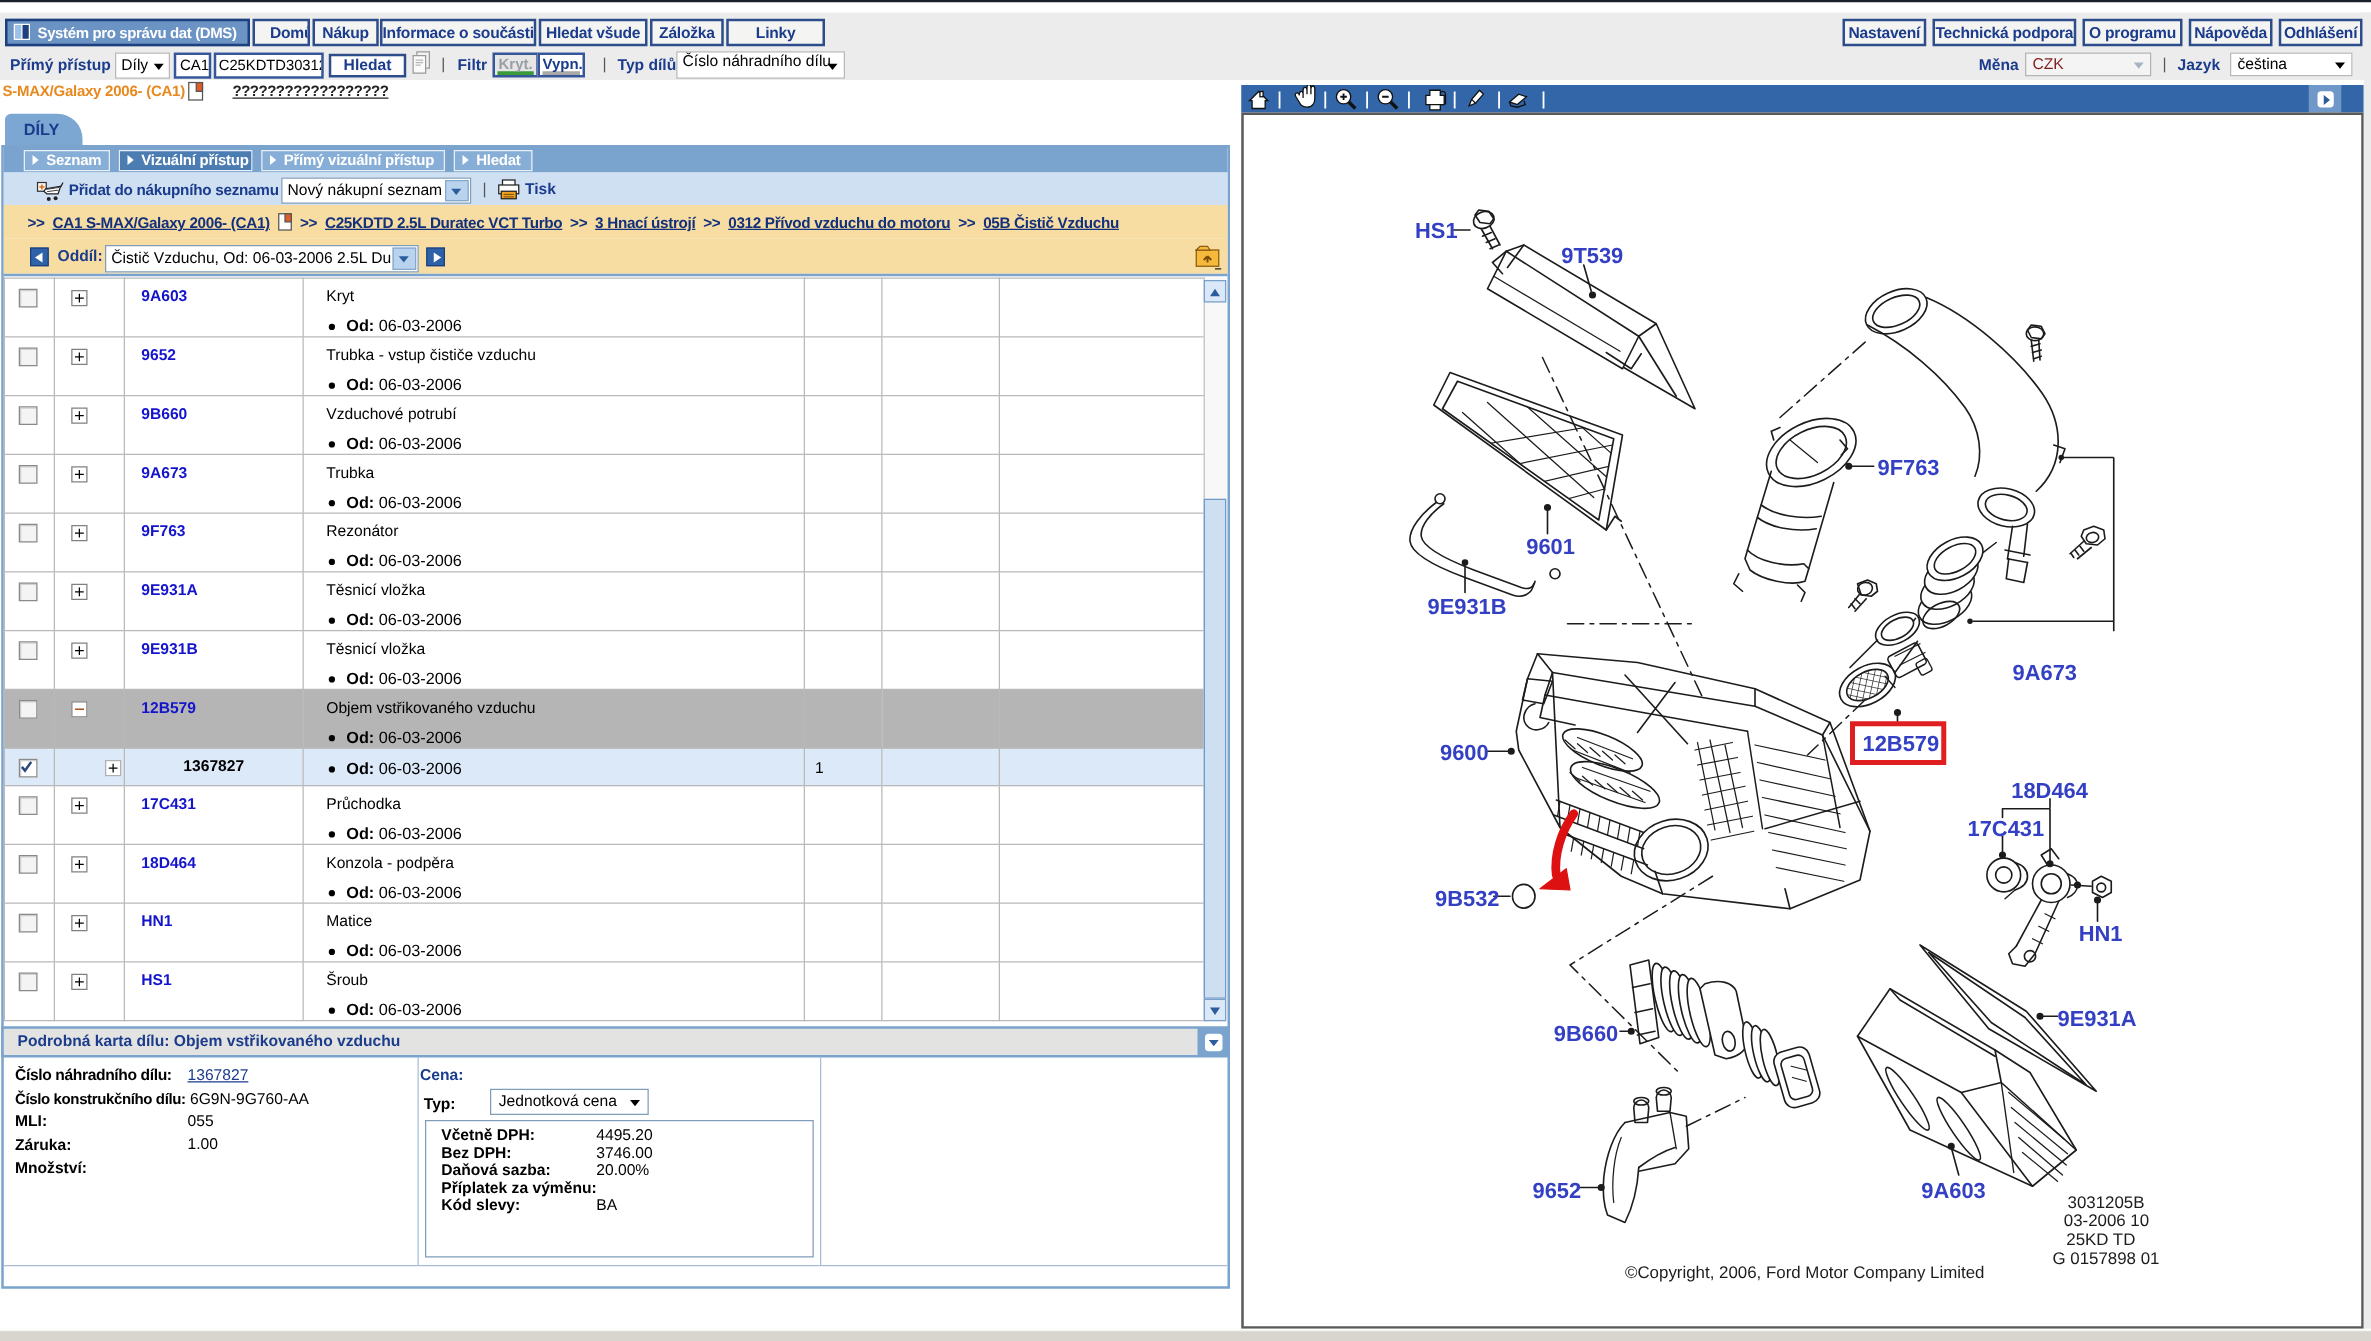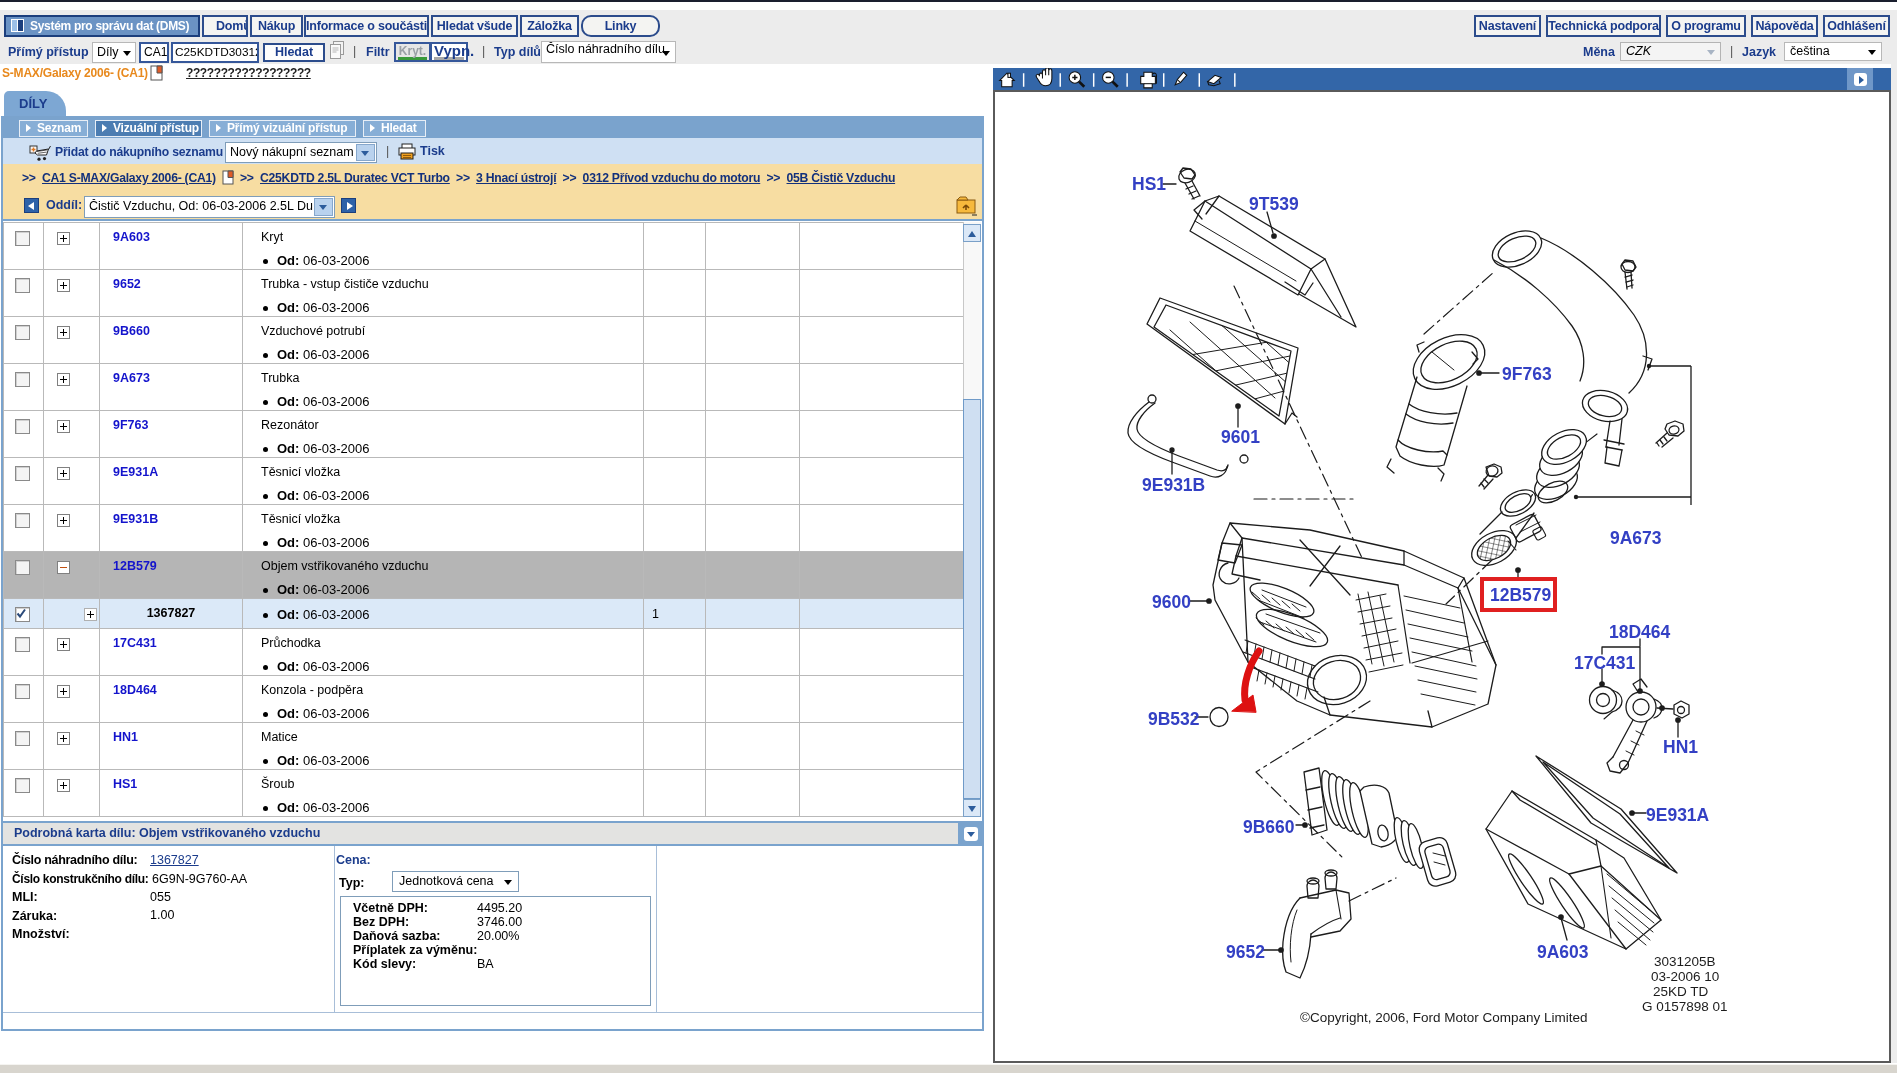--- a/index.html
+++ b/index.html
@@ -34,21 +34,21 @@
 
   <div class="abs" style="left:0;top:10px;width:1897px;height:54px;background:#ececec;"></div>
 
   <div class="abs" style="left:4px;top:15px;width:196px;height:22px;background:#6b93c4;border:2px solid #1c3f7d;box-sizing:border-box;color:#fff;font-weight:bold;font-size:12px;line-height:18px;white-space:nowrap;overflow:hidden;letter-spacing:-0.3px;">
     <span style="display:inline-block;width:13px;height:13px;background:#fff;margin:2px 6px -2px 5px;position:relative;"><span style="position:absolute;left:1px;top:1px;width:5px;height:11px;background:#9cc0e8;"></span><span style="position:absolute;left:7px;top:1px;width:5px;height:11px;background:#1c3f7d;"></span></span>Systém pro správu dat (DMS)</div>
   <div class="btn" style="left:202px;top:15px;width:46px;padding-left:12px;">Domů</div>
   <div class="btn" style="left:250px;top:15px;width:53px;">Nákup</div>
   <div class="btn" style="left:304px;top:15px;width:125px;">Informace o součásti</div>
   <div class="btn" style="left:431px;top:15px;width:87px;">Hledat všude</div>
   <div class="btn" style="left:520px;top:15px;width:59px;">Záložka</div>
-  <div class="btn" style="left:581px;top:15px;width:79px;border-radius:10px;">Linky</div>
+  <div class="btn" style="left:581px;top:15px;width:79px;">Linky</div>
   <div class="btn" style="left:1474px;top:15px;width:67px;">Nastavení</div>
   <div class="btn" style="left:1546px;top:15px;width:115px;">Technická podpora</div>
   <div class="btn" style="left:1666px;top:15px;width:80px;">O programu</div>
   <div class="btn" style="left:1751px;top:15px;width:67px;">Nápověda</div>
   <div class="btn" style="left:1823px;top:15px;width:67px;">Odhlášení</div>
 
   <div class="abs navy b" style="left:8px;top:45px;">Přímý přístup</div>
   <div class="plainsel" style="left:92px;top:42px;width:44px;height:21px;border-color:#b8b8b8;">
       <span style="position:absolute;left:4px;top:2px;">Díly</span>
       <span style="position:absolute;right:4px;top:8px;width:0;height:0;border-top:5px solid #000;border-left:4px solid transparent;border-right:4px solid transparent;"></span>
@@ -60,31 +60,31 @@
       <rect x="4.5" y="1.5" width="10" height="13" fill="#f2f2f2" stroke="#999"></rect>
       <rect x="1.5" y="4.5" width="10" height="14" fill="#fafafa" stroke="#999"></rect>
       <path d="M3.5 8h6M3.5 10h6M3.5 12h4" stroke="#b5b5b5" fill="none"></path>
     </svg>
   <div class="abs" style="left:353px;top:44px;color:#555;">|</div>
   <div class="abs navy b" style="left:366px;top:45px;">Filtr</div>
   <div class="abs" style="left:394px;top:42px;width:37px;height:20px;border:2px solid #35579a;box-sizing:border-box;background:#e6e6e6;text-align:center;">
       <span style="color:#9aa0a6;font-weight:bold;font-size:12px;line-height:12px;display:block;border-bottom:3px solid #3a9a3a;margin:1px 2px 0 2px;">Kryt.</span>
     </div>
   <div class="abs" style="left:430px;top:42px;width:38px;height:20px;border:2px solid #35579a;box-sizing:border-box;background:#fff;text-align:center;">
-      <span style="color:#1b3c8c;font-weight:bold;font-size:15px;line-height:12px;display:block;border-bottom:3px solid #a8a8a8;margin:1px 2px 0 2px;">Vypn.</span>
+      <span style="color:#1b3c8c;font-weight:bold;font-size:12px;line-height:12px;display:block;border-bottom:3px solid #a8a8a8;margin:1px 2px 0 2px;">Vypn.</span>
     </div>
   <div class="abs" style="left:482px;top:44px;color:#555;">|</div>
   <div class="abs navy b" style="left:494px;top:45px;">Typ dílů</div>
   <div class="plainsel" style="left:541px;top:41px;width:135px;height:22px;border-color:#b8b8b8;">
       <span style="position:absolute;left:4px;top:0;">Číslo náhradního dílu</span>
       <span style="position:absolute;right:5px;top:9px;width:0;height:0;border-top:5px solid #000;border-left:4px solid transparent;border-right:4px solid transparent;"></span>
     </div>
   <div class="abs navy b" style="left:1583px;top:45px;">Měna</div>
   <div class="plainsel" style="left:1620px;top:42px;width:101px;height:19px;background:#f4f4f4;border-color:#b4b4b4;">
-      <span style="position:absolute;left:5px;top:1px;color:#000000;font-style:italic;">CZK</span>
+      <span style="position:absolute;left:5px;top:1px;color:#7f1d1d;">CZK</span>
       <span style="position:absolute;right:5px;top:7px;width:0;height:0;border-top:5px solid #a8b4c4;border-left:4px solid transparent;border-right:4px solid transparent;"></span>
     </div>
   <div class="abs" style="left:1730px;top:44px;color:#555;">|</div>
   <div class="abs navy b" style="left:1742px;top:45px;">Jazyk</div>
   <div class="plainsel" style="left:1784px;top:42px;width:98px;height:19px;border-color:#b8b8b8;">
       <span style="position:absolute;left:5px;top:1px;">čeština</span>
       <span style="position:absolute;right:5px;top:7px;width:0;height:0;border-top:5px solid #000;border-left:4px solid transparent;border-right:4px solid transparent;"></span>
     </div>
 
   <div class="abs b" style="left:2px;top:66px;color:#e8891d;font-size:12px;letter-spacing:-0.2px;">S-MAX/Galaxy 2006- (CA1)</div>

